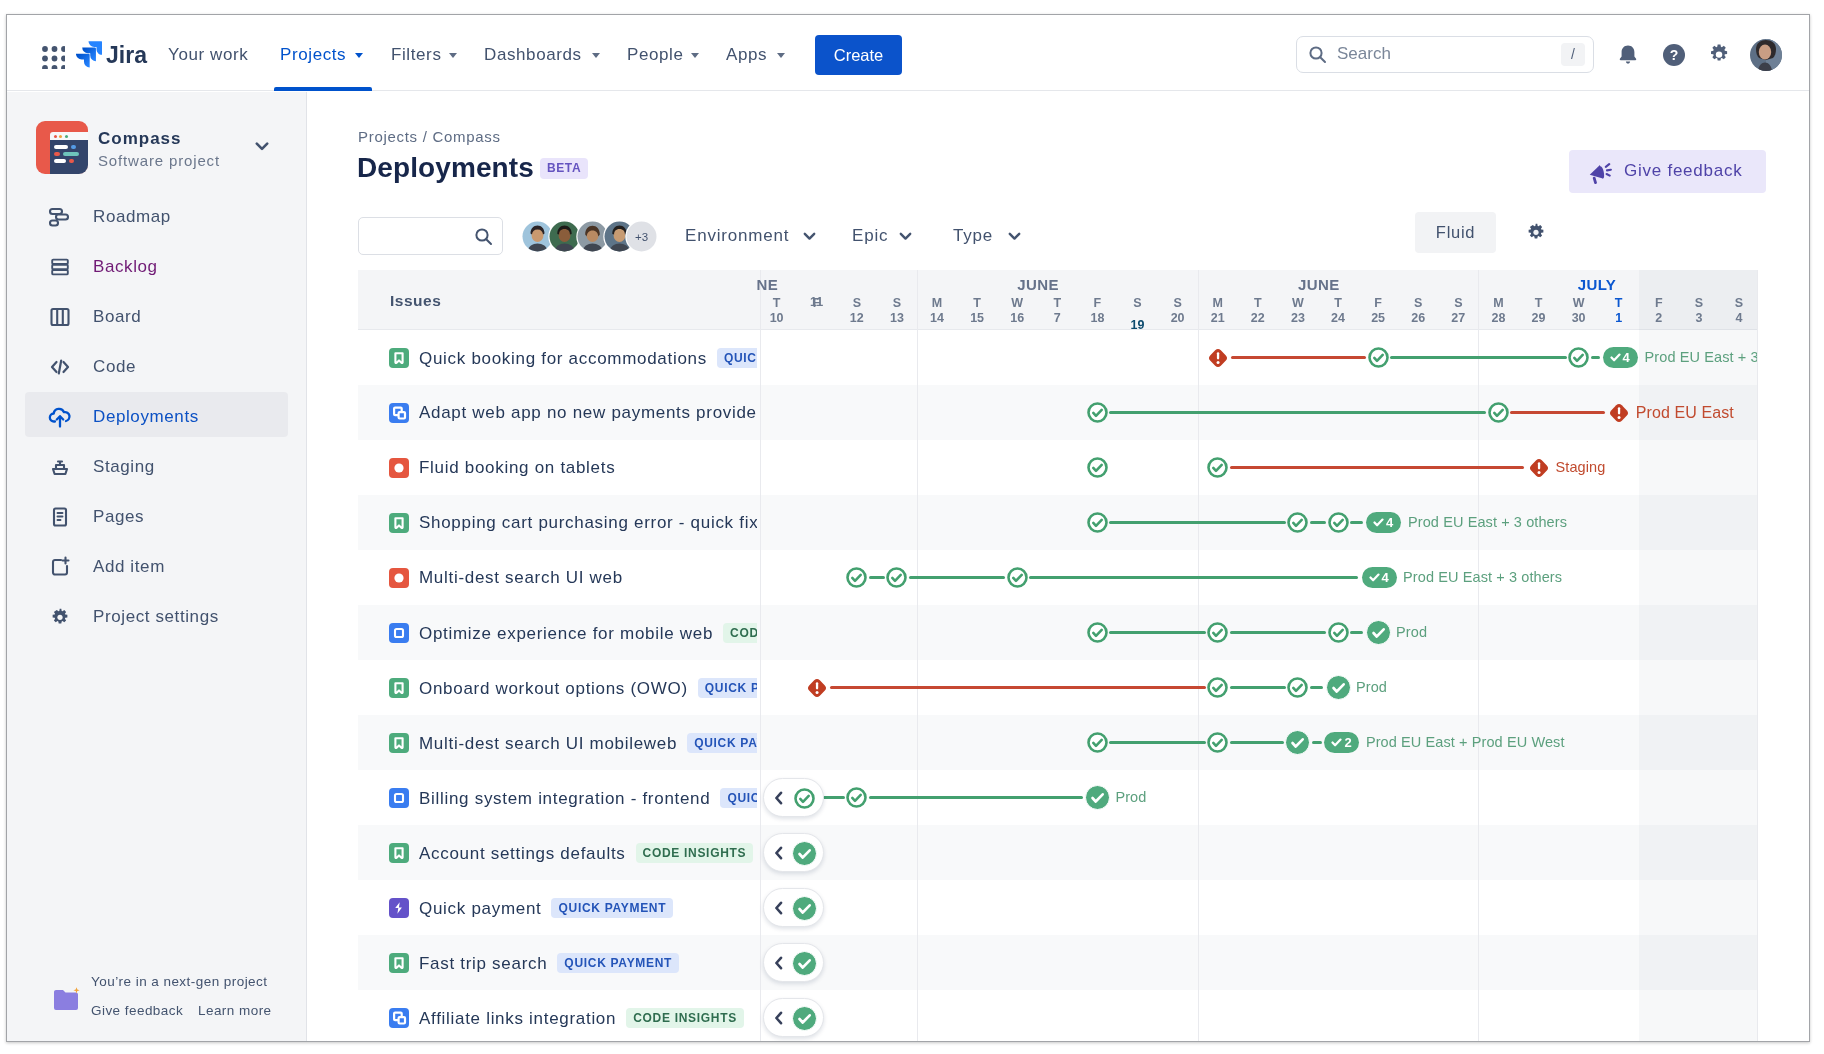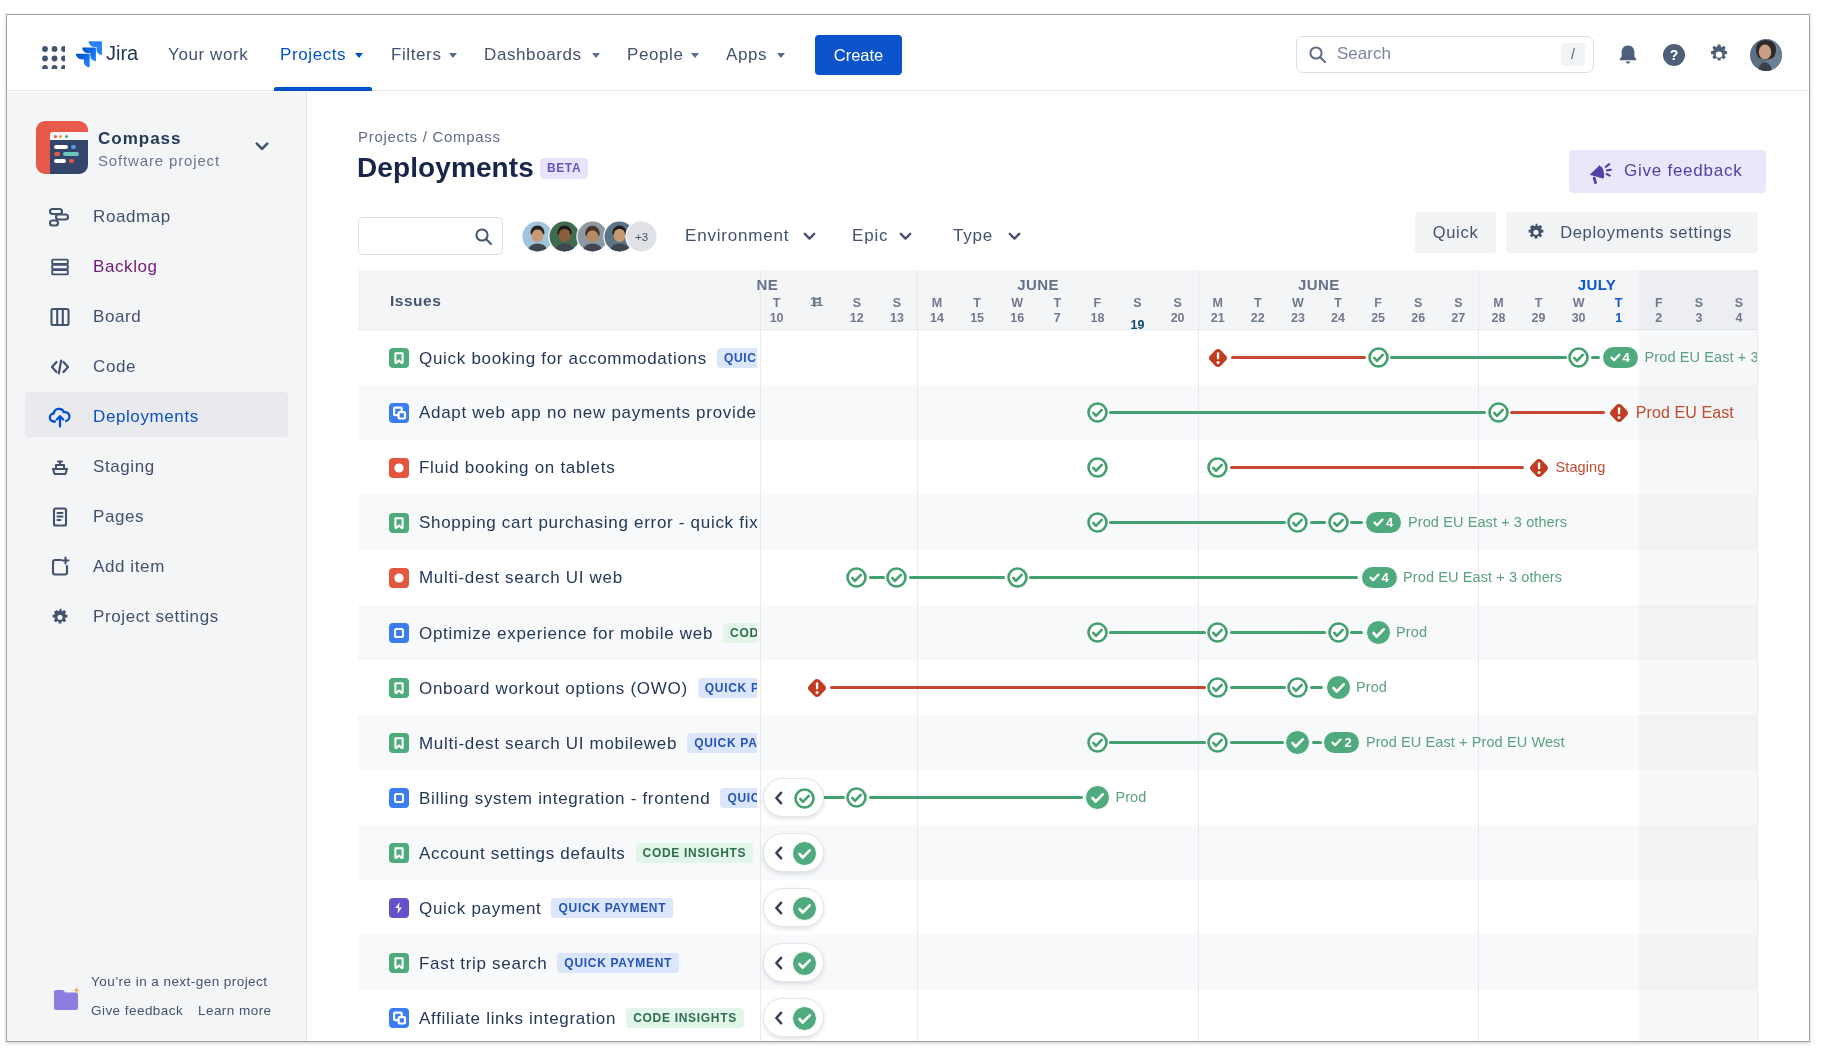--- a/index.html
+++ b/index.html
@@ -36,21 +36,21 @@
         </linearGradient>
 <linearGradient id="jg2" x1="0" y1="0" x2="1" y2="1">
           <stop offset=".1" stop-color="#0052cc"></stop>
           <stop offset=".9" stop-color="#2684ff"></stop>
         </linearGradient>
       </defs>
 <path fill="#2684ff" d="M24.9 0H12.4a5.66 5.66 0 0 0 5.66 5.66h2.3v2.24c0 3.12 2.53 5.65 5.65 5.66V1.08A1.08 1.08 0 0 0 24.9 0Z"></path>
 <path fill="url(#jg1)" d="M18.7 6.25H6.17a5.66 5.66 0 0 0 5.66 5.65h2.3v2.25a5.66 5.66 0 0 0 5.65 5.65V7.33a1.08 1.08 0 0 0-1.08-1.08Z"></path>
 <path fill="url(#jg2)" d="M12.49 12.49H-.04a5.66 5.66 0 0 0 5.66 5.66h2.3v2.24a5.66 5.66 0 0 0 5.65 5.65V13.57a1.08 1.08 0 0 0-1.08-1.08Z"></path>
 </svg>
-    <span class="ab" style="left:99px;top:27px;font-size:20px;font-weight:400;color:#253858">Jira</span>
+    <span class="ab" style="left:99px;top:27px;font-size:23px;font-weight:700;color:#253858">Jira</span>
     <span class="navtxt" style="left:161px;top:30px">Your work</span>
     <span class="navtxt" style="left:273px;top:30px;color:#0052cc">Projects</span>
     <div class="caret" style="left:348px;top:38px;border-top-color:#0052cc"></div>
     <span class="navtxt" style="left:384px;top:30px">Filters</span>
     <div class="caret" style="left:442px;top:38px"></div>
     <span class="navtxt" style="left:477px;top:30px">Dashboards</span>
     <div class="caret" style="left:585px;top:38px"></div>
     <span class="navtxt" style="left:620px;top:30px">People</span>
     <div class="caret" style="left:684px;top:38px"></div>
     <span class="navtxt" style="left:719px;top:30px">Apps</span>
@@ -256,22 +256,21 @@
       <path d="M1.8 1.8 6.5 6.6l4.7-4.8" fill="none" stroke="#44546f" stroke-width="2.4" stroke-linecap="round" stroke-linejoin="round"></path>
     </svg>
     <span class="ab" style="left:845px;top:211px;font-size:17px;font-weight:500;color:#42526e;letter-spacing:.8px">Epic</span>
     <svg class="ab" style="left:892px;top:217px" width="13" height="9" viewBox="0 0 13 9">
       <path d="M1.8 1.8 6.5 6.6l4.7-4.8" fill="none" stroke="#44546f" stroke-width="2.4" stroke-linecap="round" stroke-linejoin="round"></path>
     </svg>
     <span class="ab" style="left:946px;top:211px;font-size:17px;font-weight:500;color:#42526e;letter-spacing:.8px">Type</span>
     <svg class="ab" style="left:1001px;top:217px" width="13" height="9" viewBox="0 0 13 9">
       <path d="M1.8 1.8 6.5 6.6l4.7-4.8" fill="none" stroke="#44546f" stroke-width="2.4" stroke-linecap="round" stroke-linejoin="round"></path>
     </svg>
-    <div class="gbtn" style="left:1408px;top:197px;width:81px;height:41px;line-height:41px">Quick</div>
-    <div class="gbtn" style="left:1499px;top:197px;width:252px;height:41px;line-height:41px;padding-left:28px">Deployments settings</div>
+    <div class="gbtn" style="left:1408px;top:197px;width:81px;height:41px;line-height:41px">Fluid</div>
     <svg class="ab" style="left:1517px;top:205px" width="24" height="24" viewBox="0 0 24 24">
 <path fill="#42526e" d="M13.6 2.8l.37 2.1.86.36 1.75-1.2 1.83 1.83-1.2 1.75.36.86 2.1.37v2.6l-2.1.37-.36.86 1.2 1.75-1.83 1.83-1.75-1.2-.86.36-.37 2.1h-2.6l-.37-2.1-.86-.36-1.75 1.2-1.83-1.83 1.2-1.75-.36-.86-2.1-.37v-2.6l2.1-.37.36-.86-1.2-1.75L9.02 4.06l1.75 1.2.86-.36.37-2.1z" transform="translate(-.3 1)"></path>
 <circle cx="12" cy="12.3" r="2.6" fill="#f2f3f5"></circle>
     </svg>
     <div class="ab" style="left:351px;top:370px;width:1399px;height:55px;background:#f8f9fa"></div>
     <div class="ab" style="left:351px;top:480px;width:1399px;height:55px;background:#f8f9fa"></div>
     <div class="ab" style="left:351px;top:590px;width:1399px;height:55px;background:#f8f9fa"></div>
     <div class="ab" style="left:351px;top:700px;width:1399px;height:55px;background:#f8f9fa"></div>
     <div class="ab" style="left:351px;top:810px;width:1399px;height:55px;background:#f8f9fa"></div>
     <div class="ab" style="left:351px;top:920px;width:1399px;height:55px;background:#f8f9fa"></div>

